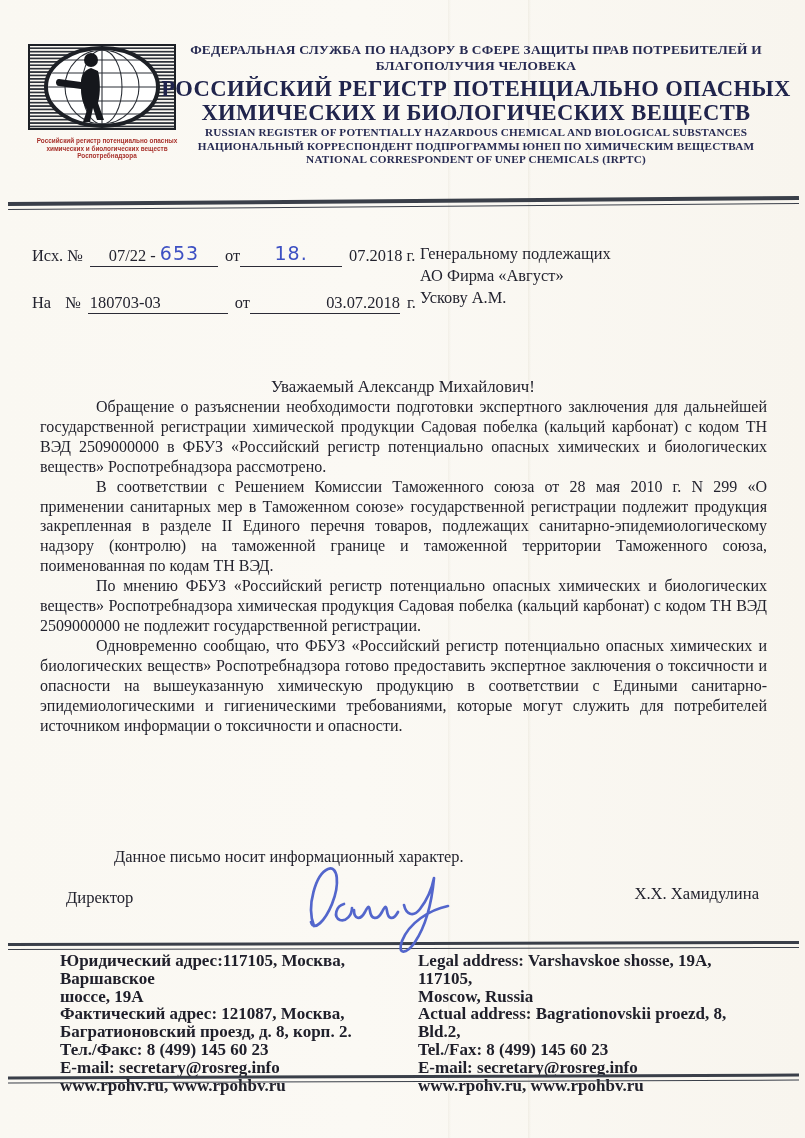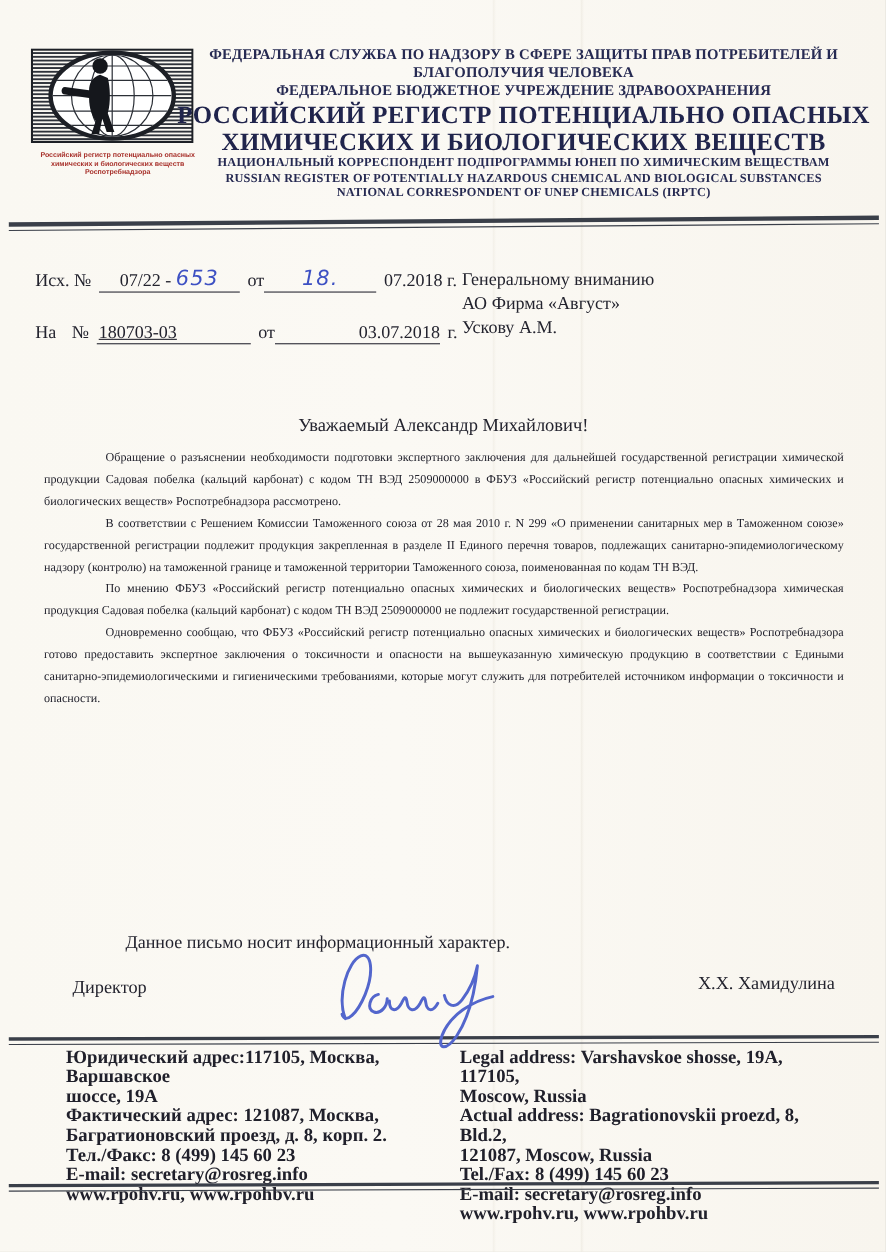--- a/index.html
+++ b/index.html
@@ -22,28 +22,28 @@
   .rule{position:absolute;left:8px;right:6px;height:3px;
     border-top:4px solid #3a3f49;border-bottom:1.6px solid #3a3f49;}
   .rule.top{top:199px;transform:rotate(-.45deg);}
   .rule.f1{top:942px;border-top-width:3px;transform:rotate(-.15deg);}
   .rule.f2{top:1075px;border-top-width:3px;transform:rotate(-.2deg);}
   
   .ref{position:absolute;left:32px;top:243px;width:400px;font-size:16.4px;}
   .ref-row{display:flex;align-items:baseline;white-space:nowrap;}
   .ref-row.r2{margin-top:26px;}
   .uline{display:inline-block;border-bottom:1.6px solid #2b2b36;text-align:center;}
-  .u1{width:128px;} .u2{width:102px;} .u3{width:138px;text-align:left;padding-left:2px;text-decoration:underline;} .u4{width:150px;text-align:right;}
+  .u1{width:128px;} .u2{width:102px;} .u3{width:138px;text-align:left;padding-left:2px;} .u4{width:150px;text-align:right;}
   .gap{display:inline-block;width:7px;}
-  .ink{font-family:"DejaVu Sans",sans-serif;font-style:italic;color:#3d50c3;}
+  .ink{font-family:"DejaVu Sans",sans-serif;color:#3d50c3;}
   .ink.big{font-size:19px;position:relative;top:-1px;letter-spacing:1px;}
   .addr{position:absolute;left:420px;top:243px;width:330px;font-size:16.4px;line-height:21.8px;}
   
   .salutation{position:absolute;left:40px;top:377px;width:726px;text-align:center;font-size:16.8px;}
-  .body{position:absolute;left:40px;top:407px;width:727px;font-size:11px;line-height:19.9px;
+  .body{position:absolute;left:40px;top:397px;width:727px;font-size:16px;line-height:19.9px;
     text-align:justify;}
   .body p{margin:0;text-indent:56px;}
   .closing{position:absolute;left:40px;top:847px;width:727px;font-size:16.4px;}
   .closing p{margin:0;text-indent:74px;}
   .signer-title{position:absolute;left:66px;top:888px;font-size:16.6px;}
   .signer-name{position:absolute;right:46px;top:884px;font-size:16.6px;}
   .signature{position:absolute;left:300px;top:858px;width:190px;height:102px;z-index:5;}
   
   .foot{position:absolute;top:952px;font-size:17px;font-weight:bold;line-height:17.8px;color:#20202b;}
   .foot.left{left:60px;width:352px;}
@@ -84,25 +84,24 @@
     <div class="logo-caption">
       <div>Российский регистр потенциально опасных</div>
       <div>химических и биологических веществ</div>
       <div>Роспотребнадзора</div>
     </div>
   </div>
 
   <div class="hdr">
     <div class="small">ФЕДЕРАЛЬНАЯ СЛУЖБА ПО НАДЗОРУ В СФЕРЕ  ЗАЩИТЫ ПРАВ ПОТРЕБИТЕЛЕЙ И</div>
     <div class="small">БЛАГОПОЛУЧИЯ ЧЕЛОВЕКА</div>
-    <div class="small">ФЕДЕРАЛЬНОЕ БЮДЖЕТНОЕ УЧРЕЖДЕНИЕ ЗДРАВООХРАНЕНИЯ</div>
     <div class="org-title">РОССИЙСКИЙ РЕГИСТР ПОТЕНЦИАЛЬНО ОПАСНЫХ</div>
     <div class="org-title" style="margin-top:0;">ХИМИЧЕСКИХ И БИОЛОГИЧЕСКИХ ВЕЩЕСТВ</div>
+    <div class="sub">RUSSIAN REGISTER OF POTENTIALLY HAZARDOUS CHEMICAL AND BIOLOGICAL SUBSTANCES</div>
     <div class="sub">НАЦИОНАЛЬНЫЙ КОРРЕСПОНДЕНТ ПОДПРОГРАММЫ ЮНЕП ПО ХИМИЧЕСКИМ ВЕЩЕСТВАМ</div>
-    <div class="sub">RUSSIAN REGISTER OF POTENTIALLY HAZARDOUS CHEMICAL AND BIOLOGICAL SUBSTANCES</div>
     <div class="sub">NATIONAL CORRESPONDENT OF UNEP CHEMICALS (IRPTC)</div>
   </div>
 
   <div class="rule top"></div>
 
   <div class="ref">
     <div class="ref-row">
       <span>Исх. №</span>
       <span class="gap"></span>
       <span class="uline u1"><span>07/22 -</span> <span class="ink big">653</span></span>
@@ -121,21 +120,21 @@
       <span class="uline u3">180703-03</span>
       <span class="gap"></span>
       <span>от</span>
       <span class="uline u4">03.07.2018</span>
       <span class="gap"></span>
       <span>г.</span>
     </div>
   </div>
 
   <div class="addr">
-    <div>Генеральному вниманию</div>
+    <div>Генеральному подлежащих</div>
     <div>АО Фирма «Август»</div>
     <div>Ускову А.М.</div>
   </div>
 
   <div class="salutation">Уважаемый Александр Михайлович!</div>
 
   <div class="body">
     <p>Обращение о разъяснении необходимости подготовки экспертного заключения для дальнейшей государственной регистрации химической продукции Садовая побелка (кальций карбонат) с кодом ТН ВЭД 2509000000 в ФБУЗ «Российский регистр потенциально опасных химических и биологических веществ» Роспотребнадзора рассмотрено.</p>
     <p>В соответствии с Решением Комиссии Таможенного союза от 28 мая 2010 г. N 299 «О применении санитарных мер в Таможенном союзе» государственной регистрации подлежит продукция закрепленная в разделе II Единого перечня товаров, подлежащих санитарно-эпидемиологическому надзору (контролю) на таможенной границе и таможенной территории Таможенного союза, поименованная по кодам ТН ВЭД.</p>
     <p>По мнению ФБУЗ «Российский регистр потенциально опасных химических и биологических веществ» Роспотребнадзора химическая продукция Садовая побелка (кальций карбонат) с кодом ТН ВЭД 2509000000 не подлежит государственной регистрации.</p>
@@ -167,21 +166,20 @@
     <div>Багратионовский проезд, д. 8, корп. 2.</div>
     <div>Тел./Факс: 8 (499) 145 60 23</div>
     <div>E-mail: secretary@rosreg.info</div>
     <div>www.rpohv.ru, www.rpohbv.ru</div>
   </div>
 
   <div class="foot right">
     <div>Legal address: Varshavskoe shosse, 19A, 117105,</div>
     <div>Moscow, Russia</div>
     <div>Actual address: Bagrationovskii proezd, 8, Bld.2,</div>
-    <div>121087, Moscow, Russia</div>
     <div>Tel./Fax: 8 (499) 145 60 23</div>
     <div>E-mail: secretary@rosreg.info</div>
     <div>www.rpohv.ru, www.rpohbv.ru</div>
   </div>
 
   <div class="rule f2"></div>
 
 </div>
 
 </body></html>

